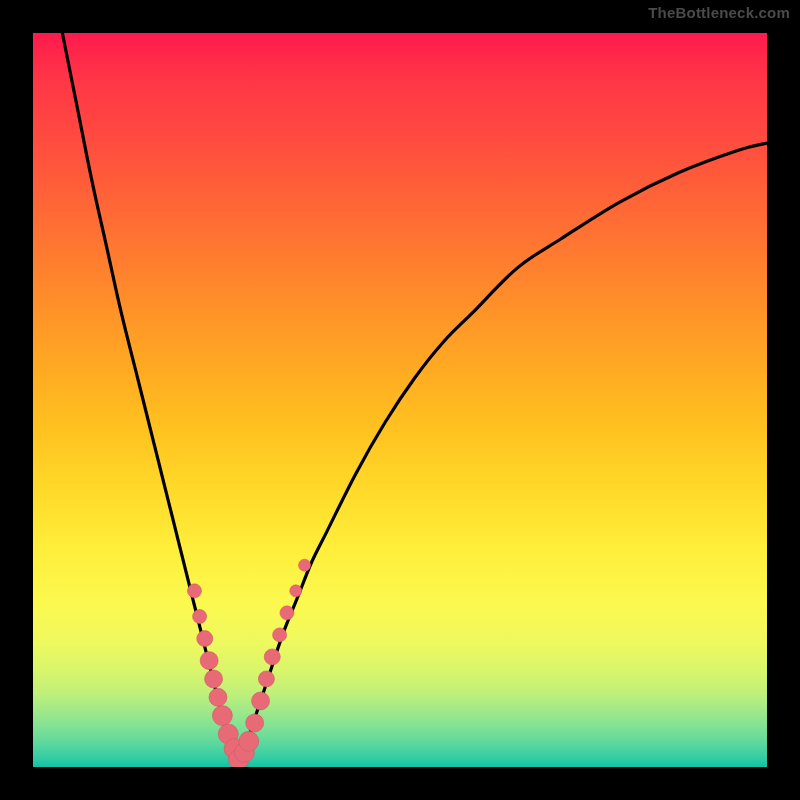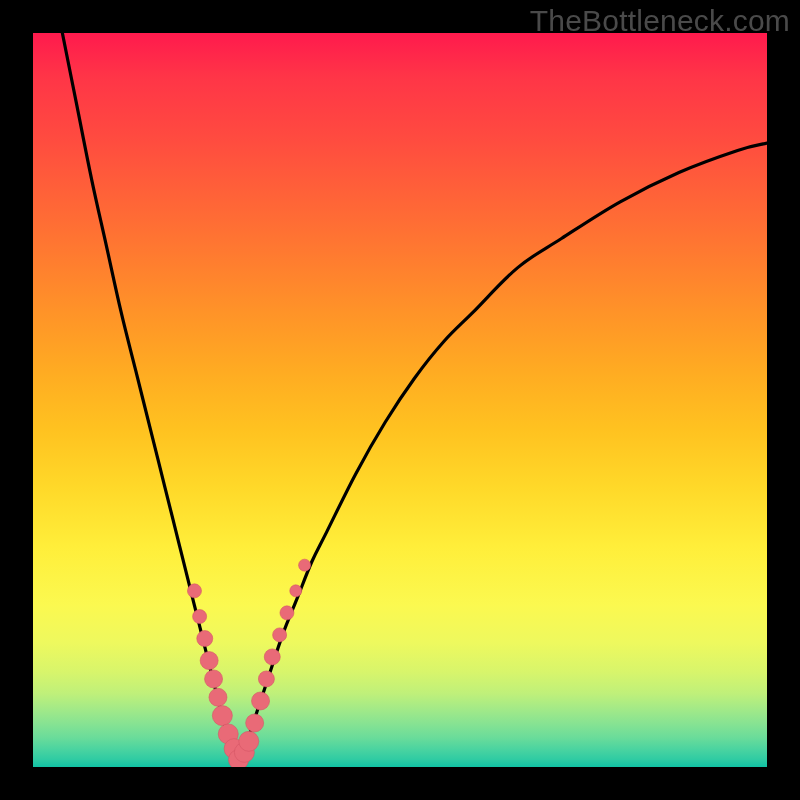--- a/index.html
+++ b/index.html
@@ -52,22 +52,22 @@
       #4cd4a0 97.5%,
       #2ecba3 99%,
       #11c2a4 100%
     );
   }
   .watermark {
     position: absolute;
     top: 4px;
     right: 10px;
     color: #4a4a4a;
-    font-size: 30px;
-    font-weight: 400;
+    font-size: 15px;
+    font-weight: 700;
     letter-spacing: 0.2px;
     user-select: none;
   }
   svg.curve {
     position: absolute;
     inset: 0;
   }
   .dot {
     fill: #e96a77;
     stroke: #d55564;

